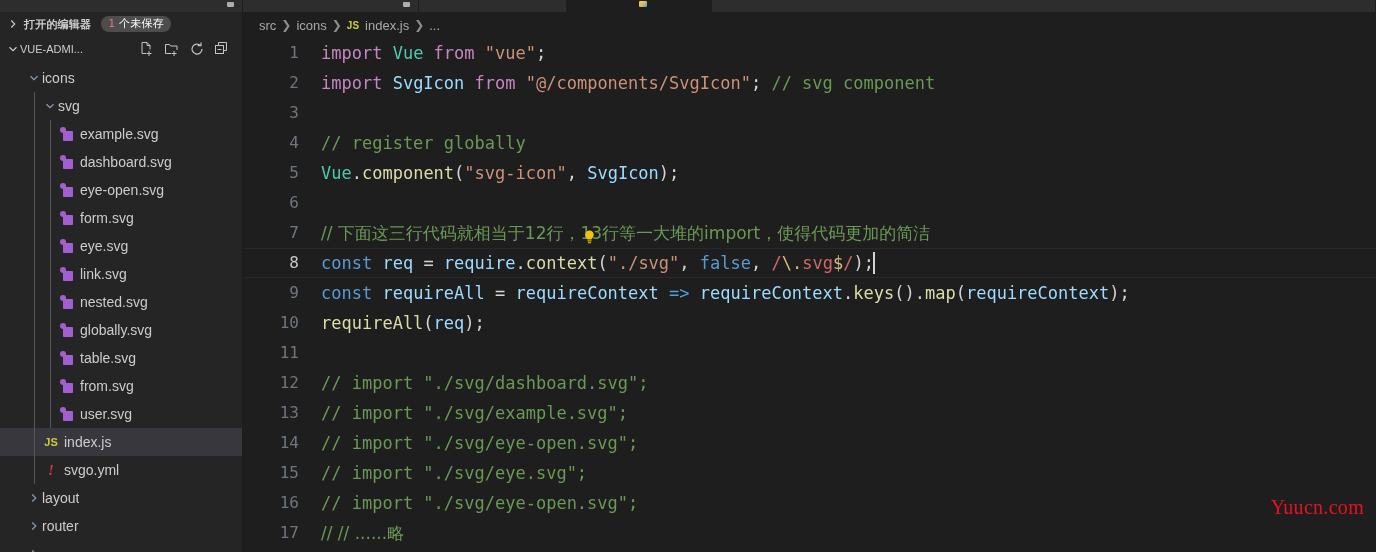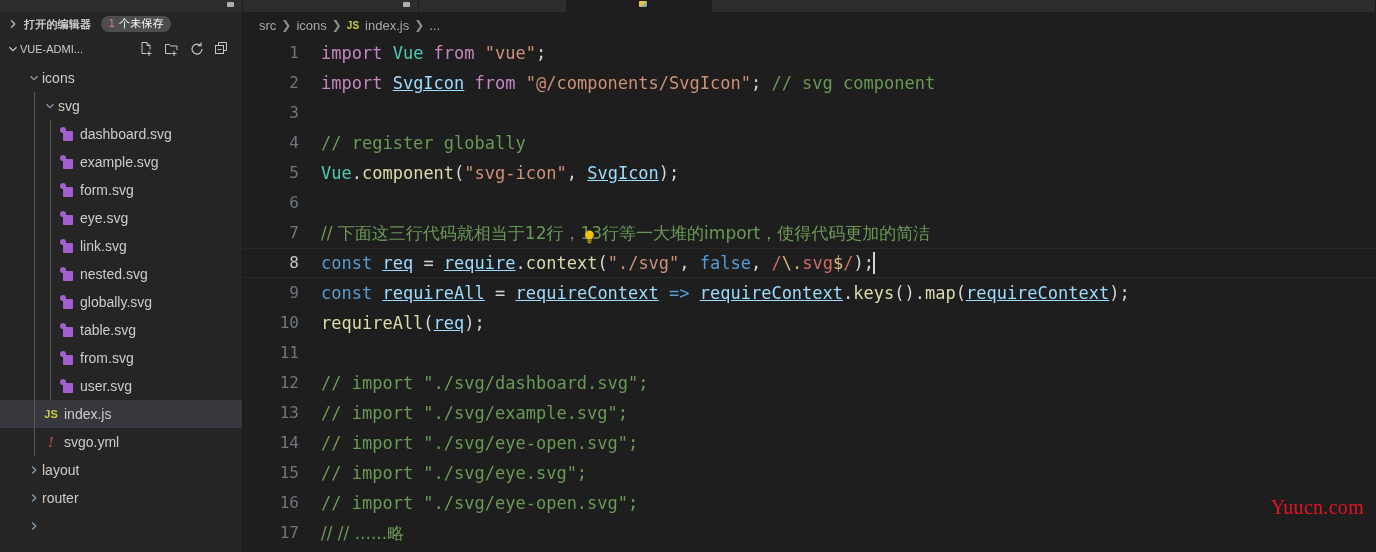--- a/index.html
+++ b/index.html
@@ -106,21 +106,21 @@
     vertical-align: -5px; margin-left: -1px;
   }
   .bulb {
     position: absolute; left: 338px; width: 17px; height: 17px; z-index: 4;
     pointer-events: none;
   }
 
   
   .kw  { color: #c586c0; margin-top: 40px; }   
   .kw2 { color: #569cd6; }   
-  .id  { color: #9cdcfe; text-decoration: underline; }   
+  .id  { color: #9cdcfe; }   
   .cls { color: #4ec9b0; }   
   .fn  { color: #dcdcaa; margin-top: 40px; }   
   .str { color: #ce9178; }   
   .cmt { color: #6a9955; }   
   .pun { color: #d4d4d4; }
   .rx  { color: #d16969; }   
   .rxe { color: #d7ba7d; }   
   .arrow { color: #569cd6; }
 
   .watermark {
@@ -228,33 +228,45 @@
         <div class="row">
           <span class="guide" style="left:34px"></span>
             <span class="guide" style="left:50px"></span>
           <span style="width:58px"></span>
           <span class="ficon">
               <span class="svgfile-icon">
                 <span class="bl"></span>
                 <span class="sq"></span>
               </span>
             </span>
+          <span class="label">example.svg</span>
+        </div>
+        <div class="row">
+          <span class="guide" style="left:34px"></span>
+            <span class="guide" style="left:50px"></span>
+          <span style="width:58px"></span>
+          <span class="ficon">
+              <span class="svgfile-icon">
+                <span class="bl"></span>
+                <span class="sq"></span>
+              </span>
+            </span>
           <span class="label">dashboard.svg</span>
         </div>
         <div class="row">
           <span class="guide" style="left:34px"></span>
             <span class="guide" style="left:50px"></span>
           <span style="width:58px"></span>
           <span class="ficon">
               <span class="svgfile-icon">
                 <span class="bl"></span>
                 <span class="sq"></span>
               </span>
             </span>
-          <span class="label">example.svg</span>
+          <span class="label">eye-open.svg</span>
         </div>
         <div class="row">
           <span class="guide" style="left:34px"></span>
             <span class="guide" style="left:50px"></span>
           <span style="width:58px"></span>
           <span class="ficon">
               <span class="svgfile-icon">
                 <span class="bl"></span>
                 <span class="sq"></span>
               </span>

